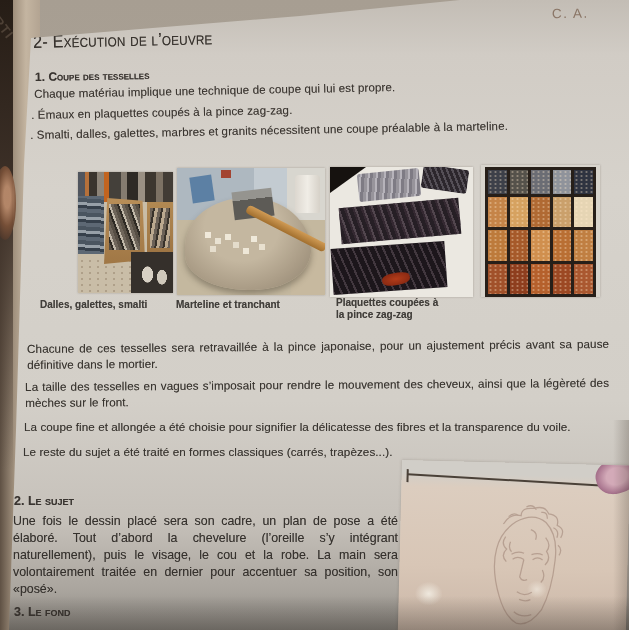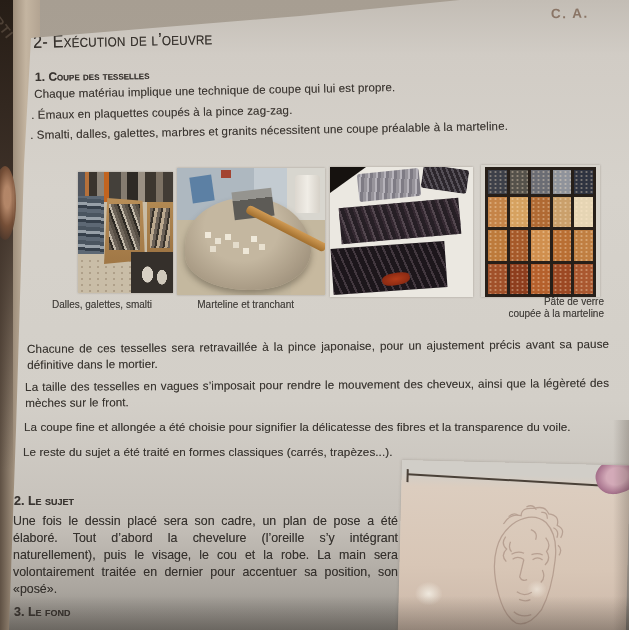--- a/index.html
+++ b/index.html
@@ -17,21 +17,21 @@
   .face-fragment{position:absolute;left:-6px;top:166px;width:22px;height:74px;border-radius:50%;
     background:radial-gradient(ellipse at 60% 42%,#bd8d6d 0 18%,#7a5138 48%,#483429 78%);opacity:.92;}
 
   
   .page{position:absolute;inset:0;
     clip-path:polygon(31px 38px,300px 16px,460px 0,629px 0,629px 630px,9px 630px,16px 430px,24px 165px);
     background:linear-gradient(180deg,#c3bdb5 0,#d1ccc5 55px,#d6d2cb 190px,#d3cfc8 400px,#c6c1ba 520px,#aaa59e 590px,#8d8983 630px);}
   .page::after{content:"";position:absolute;left:0;right:0;bottom:0;height:34px;
     background:linear-gradient(180deg,rgba(45,40,34,0) 0,rgba(45,40,34,.35) 100%);}
 
-  .corner-mark{position:absolute;right:40px;top:6px;font-size:13.5px;font-weight:700;
+  .corner-mark{position:absolute;right:40px;top:6px;font-size:13.5px;font-weight:400;
     color:#8a7566;letter-spacing:1.5px;transform:rotate(-1deg);}
 
   .doc-title{position:absolute;left:33px;top:32px;font-size:18px;font-weight:500;
     font-variant:small-caps;letter-spacing:.2px;color:#38332e;
     transform:rotate(-1.2deg) scaleX(.9);transform-origin:left top;
     text-shadow:0 0 .6px rgba(56,51,46,.6);}
 
   .subhead{position:absolute;font-weight:700;font-variant:small-caps;color:#393430;
     text-shadow:0 0 .5px rgba(57,52,48,.5);}
   .sec1-head{left:35px;top:69px;font-size:12px;transform:rotate(-1deg);}
@@ -106,22 +106,22 @@
   .t:nth-child(3){background-color:#6b6d74;} .t:nth-child(4){background-color:#8f939b;}
   .t:nth-child(5){background-color:#2f3340;} .t:nth-child(6){background-color:#c58448;}
   .t:nth-child(7){background-color:#d6a260;} .t:nth-child(8){background-color:#b06a33;}
   .t:nth-child(9){background-color:#caa06b;} .t:nth-child(10){background-color:#e6d5b4;}
   .t:nth-child(11){background-color:#bd7a3b;} .t:nth-child(12){background-color:#a65a2a;}
   .t:nth-child(13){background-color:#d08f4e;} .t:nth-child(14){background-color:#b96f33;}
   .t:nth-child(15){background-color:#c07f42;} .t:nth-child(16){background-color:#a1512a;}
   .t:nth-child(17){background-color:#8e3e1e;} .t:nth-child(18){background-color:#b5602c;}
   .t:nth-child(19){background-color:#9c4823;} .t:nth-child(20){background-color:#aa5830;}
 
-  .cap{position:absolute;font-size:10px;line-height:11.5px;color:#413e3a;text-align:right;
-    white-space:pre-line;text-shadow:0 0 .4px rgba(65,62,58,.5);}
+  .cap{position:absolute;font-size:10px;line-height:11.5px;color:#413e3a;text-align:left;
+    white-space:pre-line;text-shadow:0 0 .4px rgba(65,62,58,.5);font-weight:bold;}
   .cap1{left:40px;top:299px;width:112px;}
   .cap2{left:176px;top:299px;width:118px;}
   .cap3{left:336px;top:297px;width:122px;}
   .cap4{left:478px;top:296px;width:126px;}
 
   
   .para{position:absolute;font-size:11.7px;line-height:15.5px;color:#38342f;
     text-align:justify;letter-spacing:.05px;text-shadow:0 0 .5px rgba(56,52,47,.45);
     transform-origin:left top;}
   .para1{left:27px;top:341px;width:582px;transform:rotate(-.5deg);}
@@ -228,22 +228,22 @@
         <div class="t"></div>
         <div class="t"></div>
         <div class="t"></div>
         <div class="t"></div>
         <div class="t"></div>
       </div>
     </div>
 
     <div class="cap cap1">Dalles, galettes, smalti</div>
     <div class="cap cap2">Marteline et tranchant</div>
-    <div class="cap cap4">Pâte de verre
-coupée à la marteline</div>
+    <div class="cap cap3">Plaquettes coupées à
+la pince zag-zag</div>
 
     <div class="para para1">Chacune de ces tesselles sera retravaillée à la pince japonaise, pour un ajustement précis avant sa pause définitive dans le mortier.</div>
     <div class="para para2">La taille des tesselles en vagues s’imposait pour rendre le mouvement des cheveux, ainsi que la légèreté des mèches sur le front.</div>
     <div class="para para4">Le reste du sujet a été traité en formes classiques (carrés, trapèzes...).</div>
     <div class="para para3">La coupe fine et allongée a été choisie pour signifier la délicatesse des fibres et la transparence du voile.</div>
 
     <div class="subhead sec2-head" style="position:absolute;">2. Le sujet</div>
     <div class="sec2-para">Une fois le dessin placé sera son cadre, un plan de pose a été élaboré. Tout d’abord la chevelure (l’oreille s’y intégrant naturellement), puis le visage, le cou et la robe. La main sera volontairement traitée en dernier pour accentuer sa position, son «posé».</div>
 
     <div class="subhead sec3-head" style="position:absolute;">3. Le fond</div>

